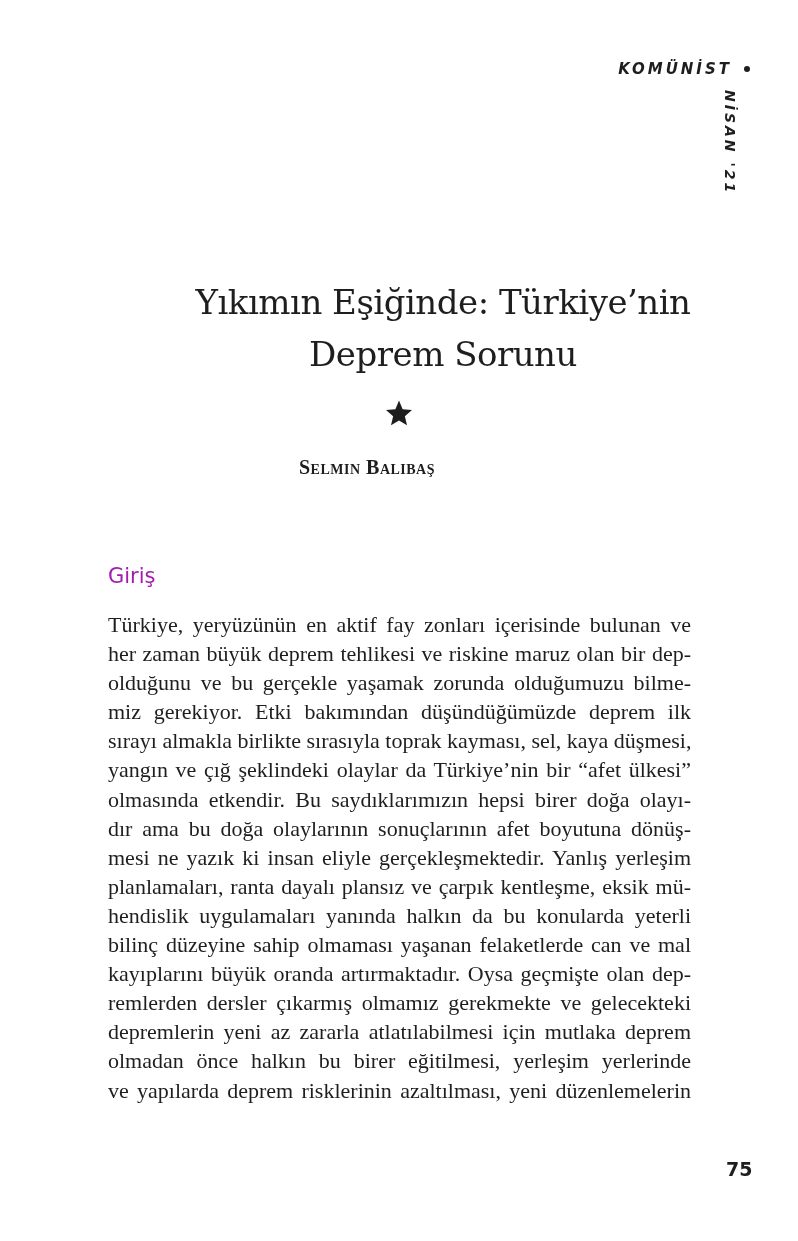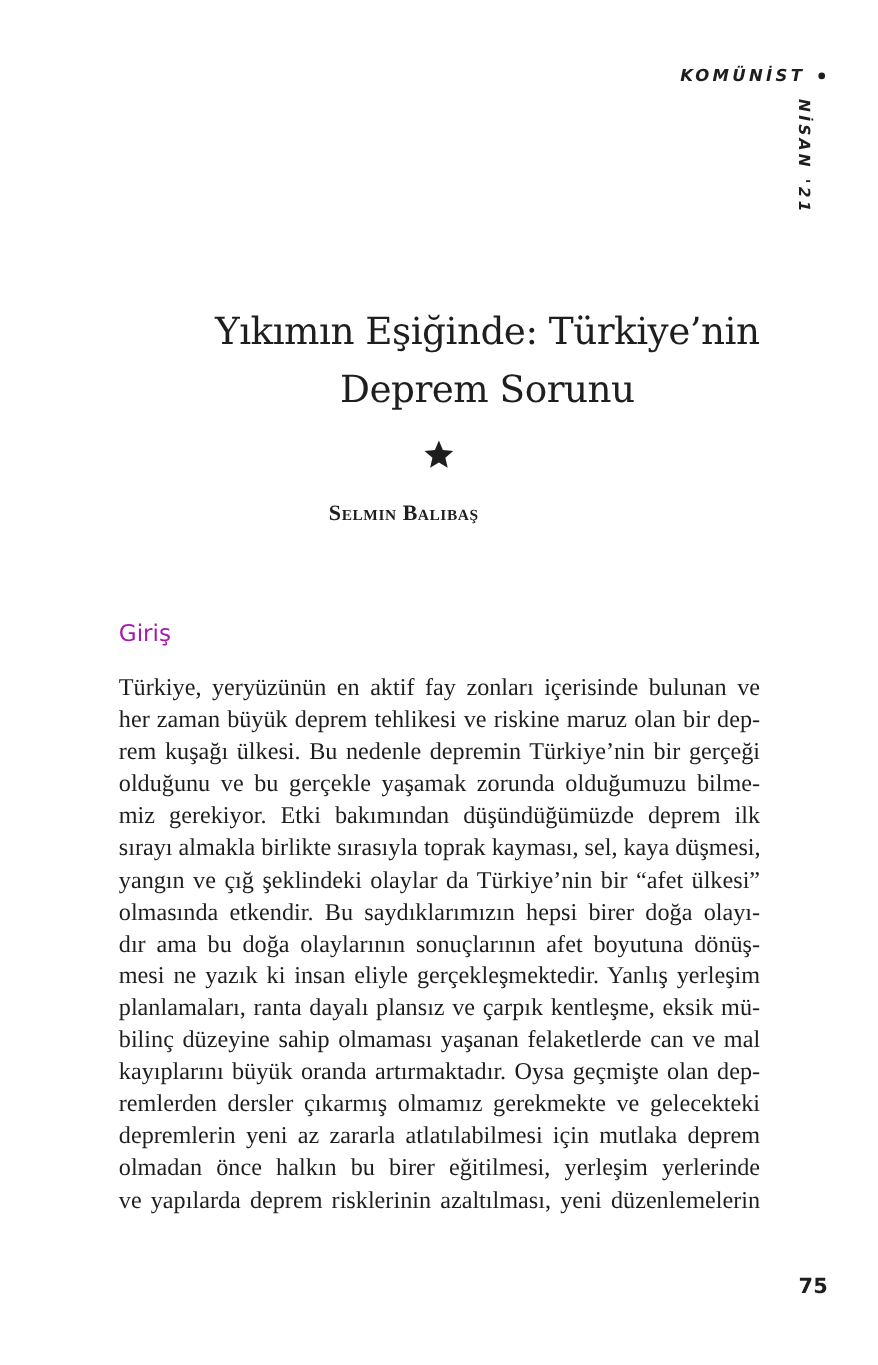--- a/index.html
+++ b/index.html
@@ -138,29 +138,29 @@
   <polygon points="12,2 14.9,8.9 22.4,9.6 16.7,14.5 18.4,21.8 12,17.9 5.6,21.8 7.3,14.5 1.6,9.6 9.1,8.9" fill="#1e1e1e"></polygon>
 </svg>
 
 <div class="author">Selmin Balıbaş</div>
 
 <div class="section-heading">Giriş</div>
 
 <div class="body-text">
   <span class="line">Türkiye, yeryüzünün en aktif fay zonları içerisinde bulunan ve</span>
   <span class="line">her zaman büyük deprem tehlikesi ve riskine maruz olan bir dep-</span>
-  <span class="line">rem kuşağı ülkesi. Bu nedenle depremin Türkiye’nin bir gerçeği</span>
   <span class="line">olduğunu ve bu gerçekle yaşamak zorunda olduğumuzu bilme-</span>
   <span class="line">miz gerekiyor. Etki bakımından düşündüğümüzde deprem ilk</span>
   <span class="line">sırayı almakla birlikte sırasıyla toprak kayması, sel, kaya düşmesi,</span>
   <span class="line">yangın ve çığ şeklindeki olaylar da Türkiye’nin bir “afet ülkesi”</span>
   <span class="line">olmasında etkendir. Bu saydıklarımızın hepsi birer doğa olayı-</span>
   <span class="line">dır ama bu doğa olaylarının sonuçlarının afet boyutuna dönüş-</span>
   <span class="line">mesi ne yazık ki insan eliyle gerçekleşmektedir. Yanlış yerleşim</span>
   <span class="line">planlamaları, ranta dayalı plansız ve çarpık kentleşme, eksik mü-</span>
+  <span class="line">hendislik uygulamaları yanında halkın da bu konularda yeterli</span>
   <span class="line">bilinç düzeyine sahip olmaması yaşanan felaketlerde can ve mal</span>
   <span class="line">kayıplarını büyük oranda artırmaktadır. Oysa geçmişte olan dep-</span>
   <span class="line">remlerden dersler çıkarmış olmamız gerekmekte ve gelecekteki</span>
   <span class="line">depremlerin yeni az zararla atlatılabilmesi için mutlaka deprem</span>
   <span class="line">olmadan önce halkın bu birer eğitilmesi, yerleşim yerlerinde</span>
   <span class="line">ve yapılarda deprem risklerinin azaltılması, yeni düzenlemelerin</span>
 </div>
 
 <div class="page-number">75</div>
 

